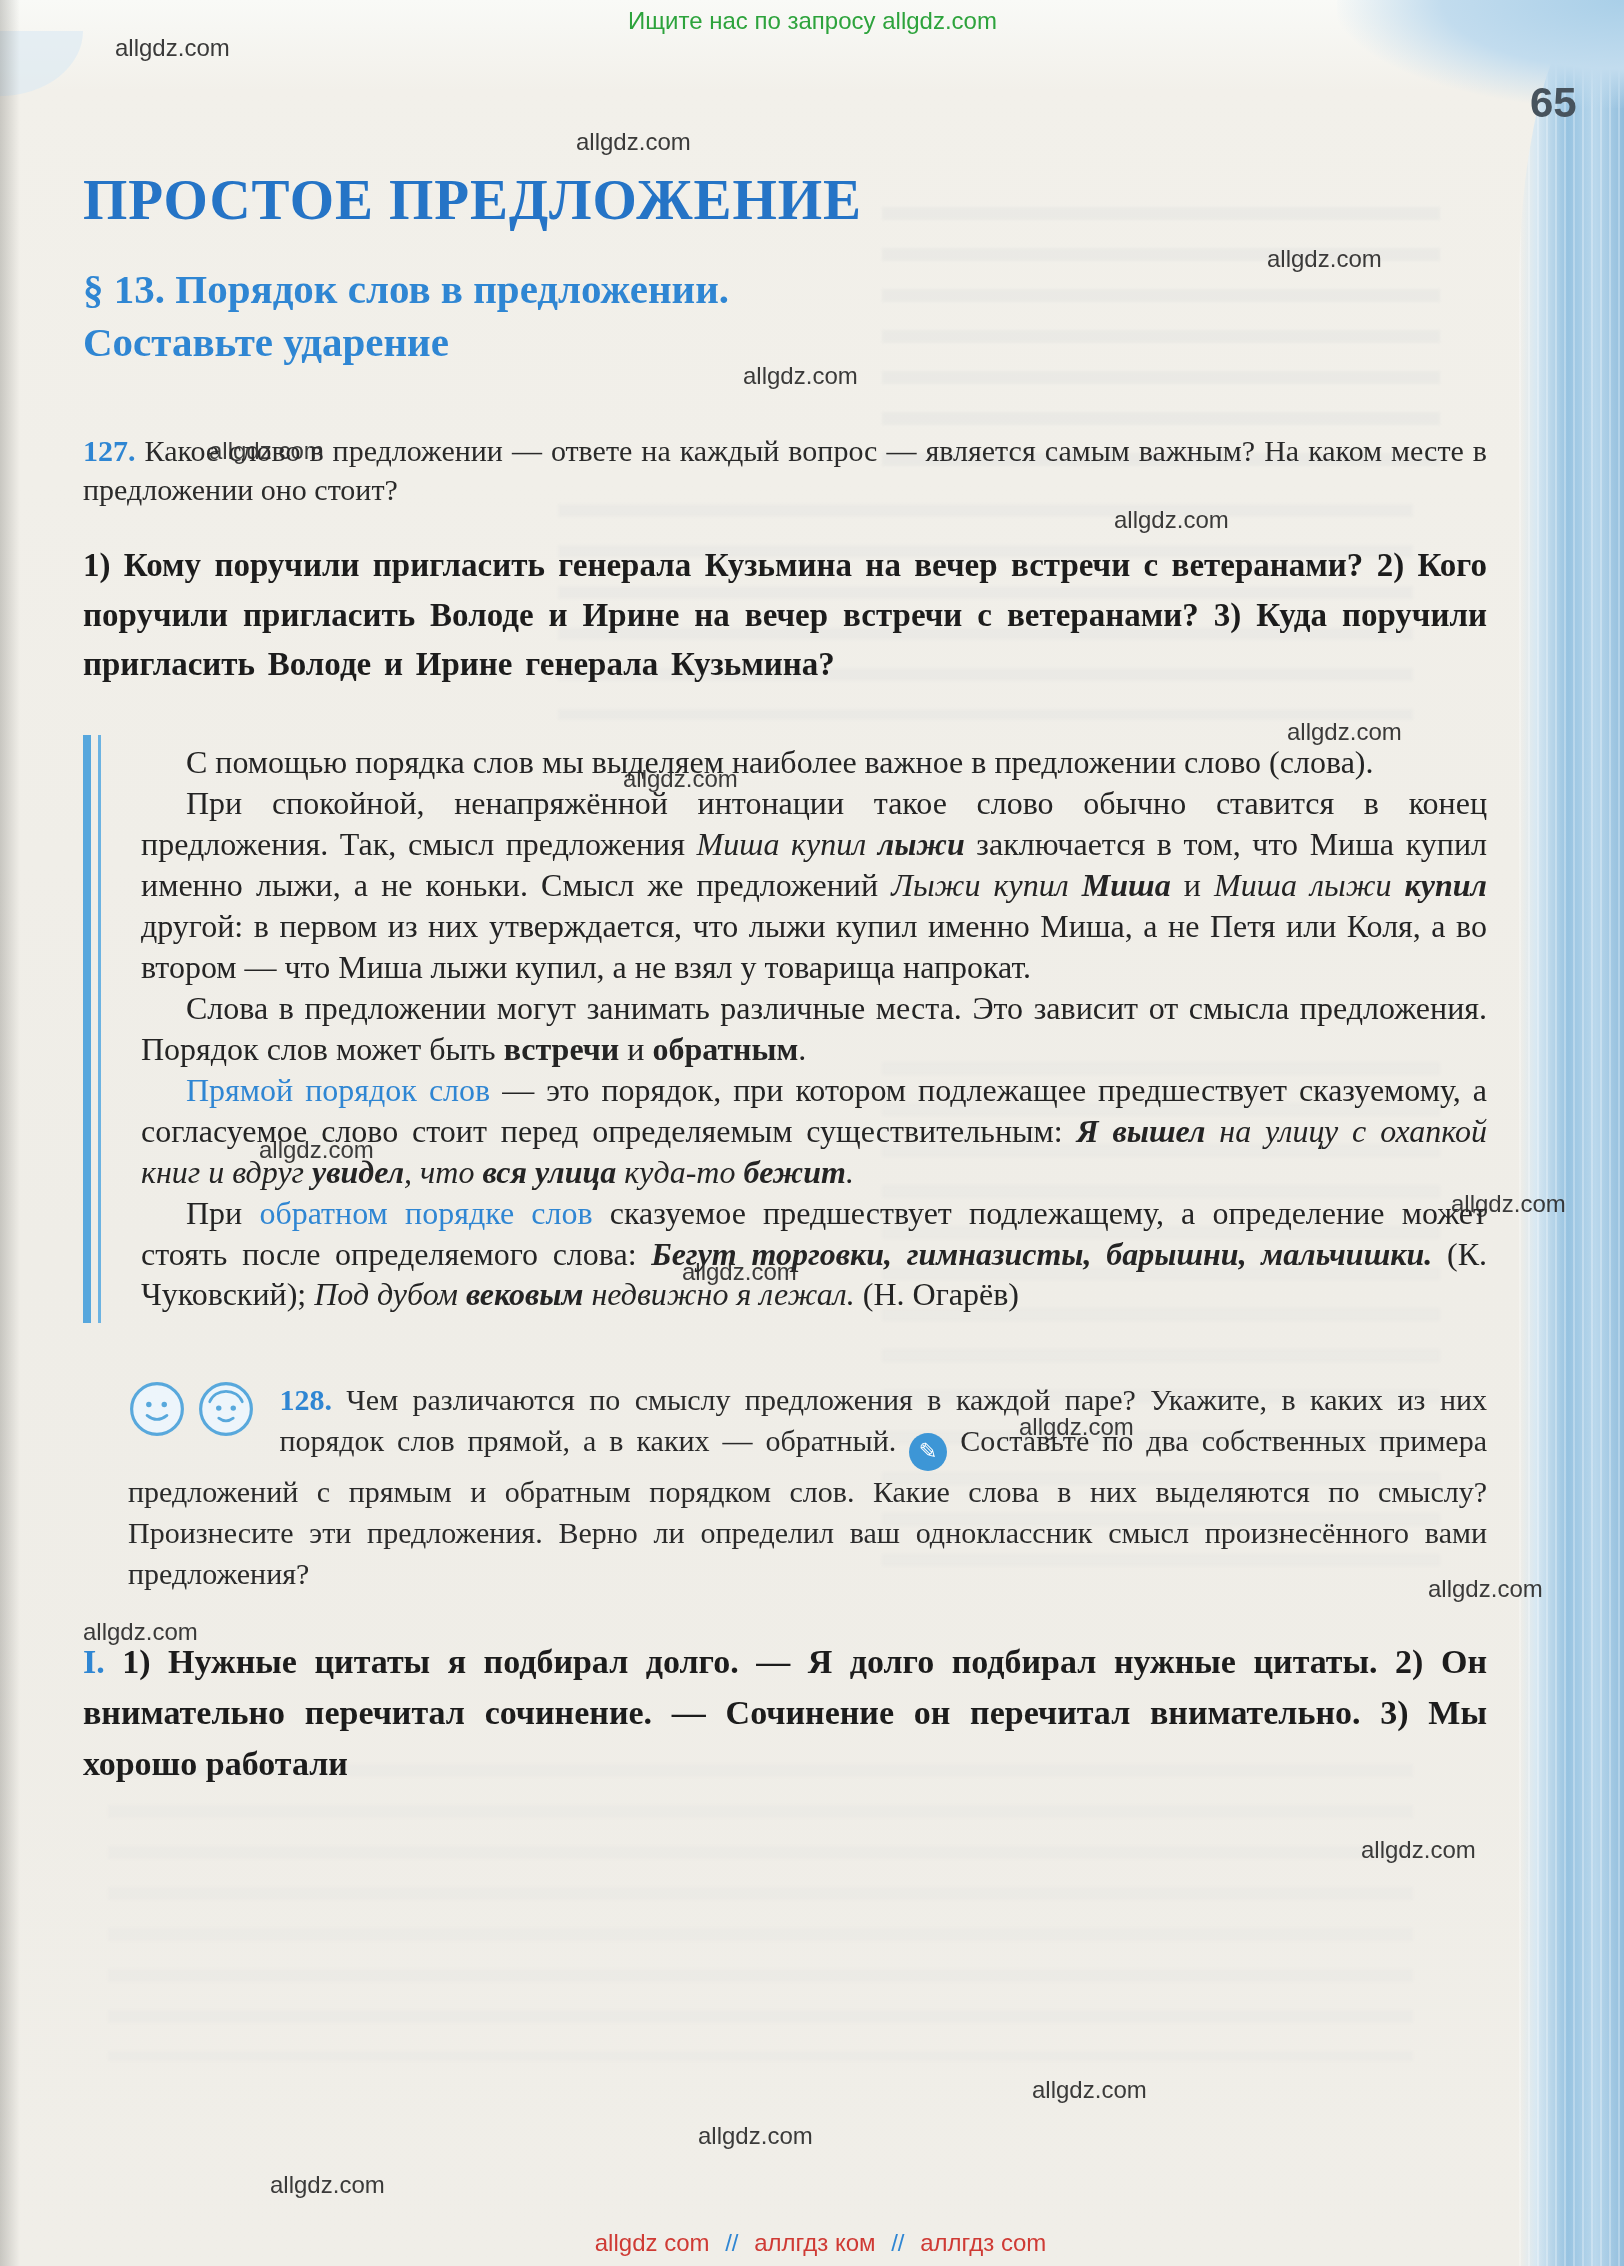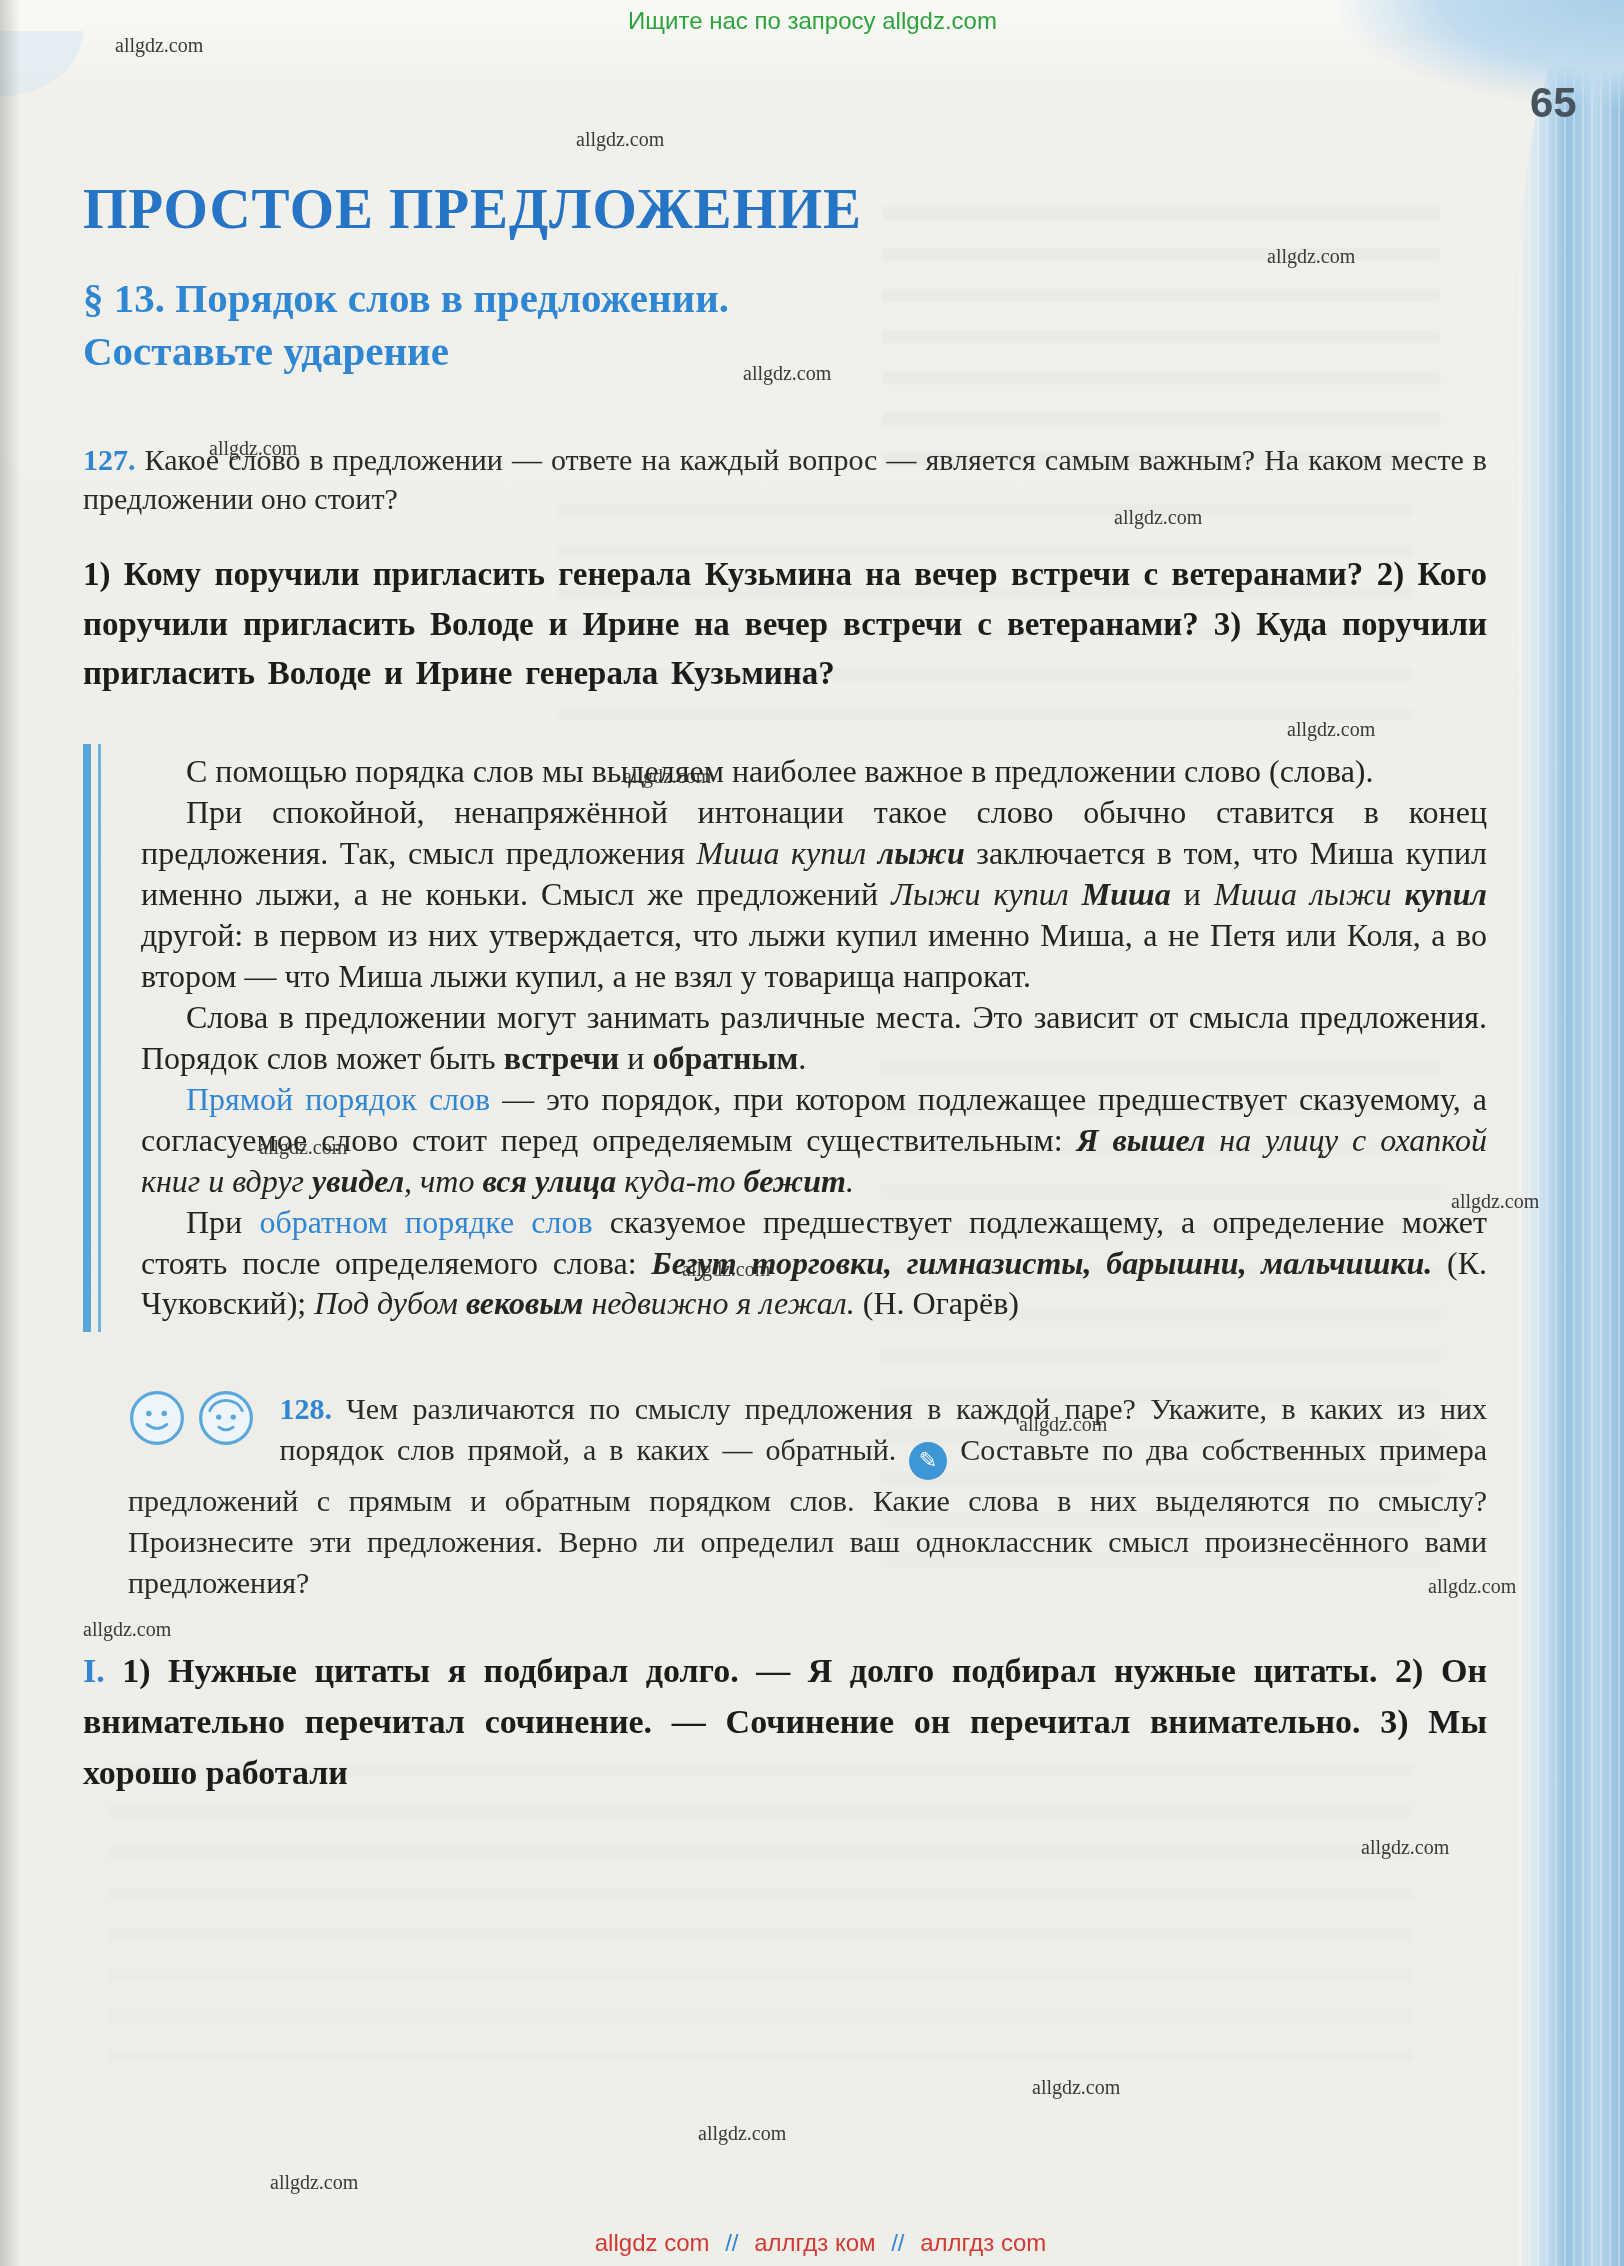--- a/index.html
+++ b/index.html
@@ -30,21 +30,21 @@
   .banner{position:absolute;top:7.2px;left:0;width:100%;text-align:center;z-index:6;
     font-family:"Liberation Sans", sans-serif;font-size:24px;color:#2da33c;}
 
   .page-number{position:absolute;top:79px;left:1530px;z-index:4;
     font-family:"Liberation Sans", sans-serif;font-weight:700;font-size:42px;color:#47535d;}
 
   
   .ghost{position:absolute;pointer-events:none;z-index:0;filter:blur(1.8px);
     background:repeating-linear-gradient(180deg, rgba(105,128,155,.55) 0 12.6px, transparent 12.6px 41px);}
 
-  .content{position:absolute;left:83px;top:176px;width:1404px;z-index:2;}
+  .content{position:absolute;left:83px;top:167px;width:1404px;z-index:2;}
 
   .title{font-size:57px;font-weight:700;color:#2574c6;letter-spacing:0.9px;margin:0 0 31px 0;}
   .section{font-size:41px;font-weight:700;color:#2f86d3;line-height:1.3;margin:0 0 61px 0;}
 
   .instr{font-size:30px;line-height:1.33;text-align:justify;margin:0 0 31px 0;color:#2a2a2a;}
   .ex-num{color:#2f86d3;font-weight:700;}
 
   .material{font-size:33px;font-weight:700;line-height:1.5;text-align:justify;
     word-spacing:4.5px;color:#1c1c1c;margin:0 0 45px 0;}
 
@@ -63,21 +63,21 @@
     font-size:22.5px;vertical-align:-8px;font-family:"DejaVu Sans", sans-serif;}
 
   .ex128{font-size:30px;line-height:1.38;text-align:justify;color:#2a2a2a;margin-left:45px;}
   .ex-icons{float:left;width:137px;margin:1.8px 14.4px 5.4px 0;display:flex;gap:10.8px;}
   .ex-icons svg{display:block;}
 
   .part1{clear:both;font-size:34px;line-height:1.5;text-align:justify;margin:41px 0 0 0;}
   .part1 .run-b{color:#1c1c1c;}
 
   .wm{position:absolute;z-index:3;white-space:nowrap;
-    font-family:Liberation Serif, serif;font-size:20px;color:#2b2b2b;opacity:.92;}
+    font-family:Liberation Sans, sans-serif;font-size:24px;color:#2b2b2b;opacity:.92;}
 
   .footer{position:absolute;bottom:9px;left:0;width:100%;text-align:center;z-index:6;
     font-family:"Liberation Sans", sans-serif;font-size:24px;padding-left:8px;}
   .footer .red{color:#cf3a34;}
   .footer .slash{color:#2f86d3;padding:0 9px;}
 </style>
 </head>
 <body>
 
 <div class="page">

